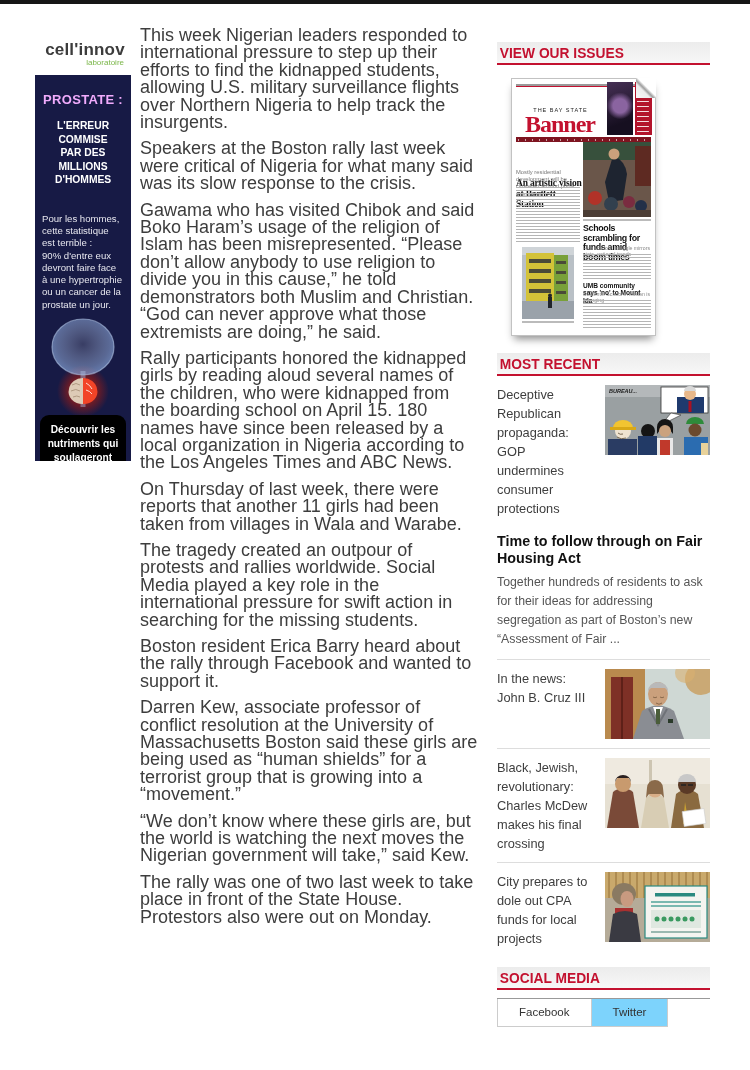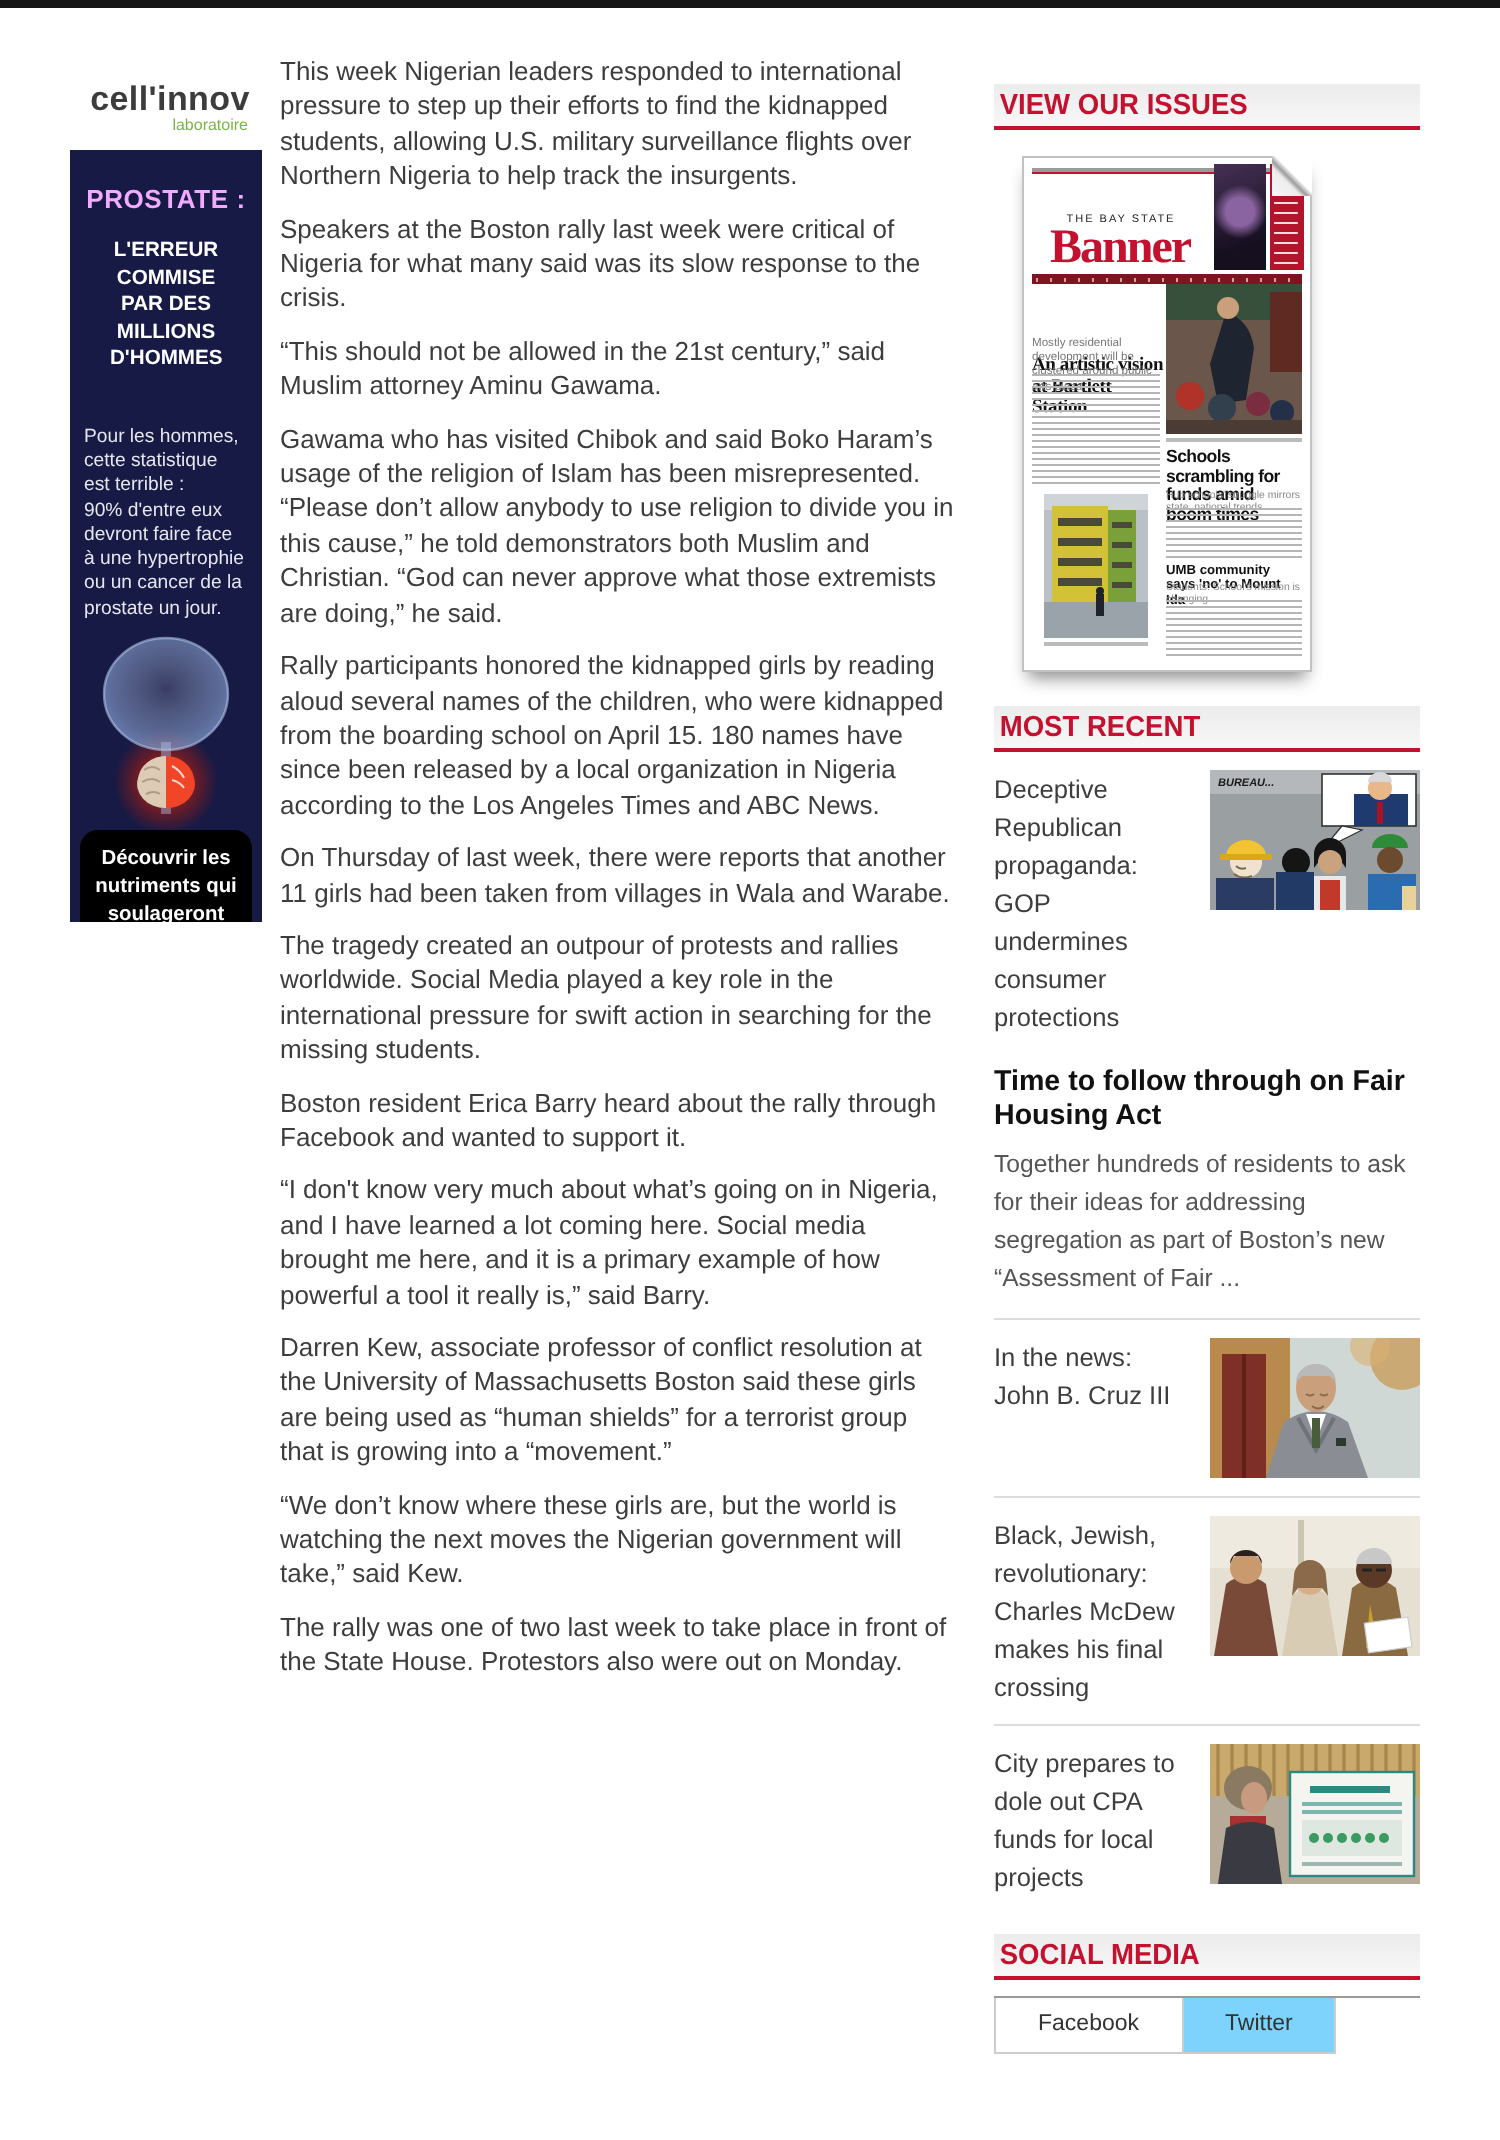--- a/index.html
+++ b/index.html
@@ -14,21 +14,21 @@
   .ad-box{position:absolute;left:35px;top:75px;width:96px;height:386px;background:#171a45;overflow:hidden;cursor:pointer;}
   .ad-h1{margin-top:17px;font-size:13px;font-weight:700;color:#f0abfc;text-align:center;letter-spacing:.3px;}
   .ad-h2{margin:12px 20px 0;font-size:10.3px;font-weight:700;color:#fff;text-align:center;line-height:1.32;}
   .ad-body{margin:26px 7px 0;font-size:9.6px;color:#e6e6ee;line-height:1.28;}
   .ad-fig{display:block;margin:0 auto;}
   .ad-cta{margin:0 5px 0;background:#000000;border-radius:9px;padding:8px 5px;
           font-size:10.2px;font-weight:700;color:#fff;text-align:center;line-height:1.38;}
 
   
   .article{position:absolute;left:140px;top:27px;width:338px;}
-  .article p{margin:0 0 9px;font-size:13px;line-height:17.4px;color:#3d3d3d;}
+  .article p{margin:0 0 9px;font-size:18px;line-height:17.4px;color:#3d3d3d;}
 
   
   .sidebar{position:absolute;left:497px;top:42px;width:213px;}
   .sec-h{height:21px;background:linear-gradient(to bottom,#ececec,#f7f7f7);
          border-bottom:2px solid #c3112f;display:flex;align-items:center;}
   .sec-h span{font-size:14.5px;font-weight:700;color:#c3112f;padding-left:3px;
               transform:scaleX(.95);transform-origin:0 50%;white-space:nowrap;}
 
   
   .cover{position:relative;margin:13px 0 0 14px;width:143px;height:256px;background:#fff;
@@ -125,27 +125,25 @@
       <path d="M44,67 a14,13 0 0 1 14,11 a14,12 0 0 1 -14,15 z" fill="#f24427"></path>
       <path d="M33,74 q4,-3 8,0 m-9,6 q5,-3 9,0 m-7,6 q4,-2 7,0" stroke="#b09a82" stroke-width="1" fill="none"></path>
       <path d="M47,72 q4,2 6,6 m-6,1 q4,1 6,4" stroke="#ffd9cf" stroke-width="1" fill="none"></path>
     </svg>
     <div class="ad-cta">Découvrir les nutriments qui soulageront votre prostate</div>
   </div>
 
   <div class="article">
     <p>This week Nigerian leaders responded to international pressure to step up their efforts to find the kidnapped students, allowing U.S. military surveillance flights over Northern Nigeria to help track the insurgents.</p>
     <p>Speakers at the Boston rally last week were critical of Nigeria for what many said was its slow response to the crisis.</p>
-    <p>“This should not be allowed in the 21st century,” said Muslim attorney Aminu Gawama.</p>
     <p>Gawama who has visited Chibok and said Boko Haram’s usage of the religion of Islam has been misrepresented. “Please don’t allow anybody to use religion to divide you in this cause,” he told demonstrators both Muslim and Christian. “God can never approve what those extremists are doing,” he said.</p>
     <p>Rally participants honored the kidnapped girls by reading aloud several names of the children, who were kidnapped from the boarding school on April 15. 180 names have since been released by a local organization in Nigeria according to the Los Angeles Times and ABC News.</p>
     <p>On Thursday of last week, there were reports that another 11 girls had been taken from villages in Wala and Warabe.</p>
     <p>The tragedy created an outpour of protests and rallies worldwide. Social Media played a key role in the international pressure for swift action in searching for the missing students.</p>
     <p>Boston resident Erica Barry heard about the rally through Facebook and wanted to support it.</p>
-    <p>“I don't know very much about what’s going on in Nigeria, and I have learned a lot coming here. Social media brought me here, and it is a primary example of how powerful a tool it really is,” said Barry.</p>
     <p>Darren Kew, associate professor of conflict resolution at the University of Massachusetts Boston said these girls are being used as “human shields” for a terrorist group that is growing into a “movement.”</p>
     <p>“We don’t know where these girls are, but the world is watching the next moves the Nigerian government will take,” said Kew.</p>
     <p>The rally was one of two last week to take place in front of the State House. Protestors also were out on Monday.</p>
   </div>
 
   <div class="sidebar">
 
     <div class="sec-h">
       <span>VIEW OUR ISSUES</span>
     </div>

